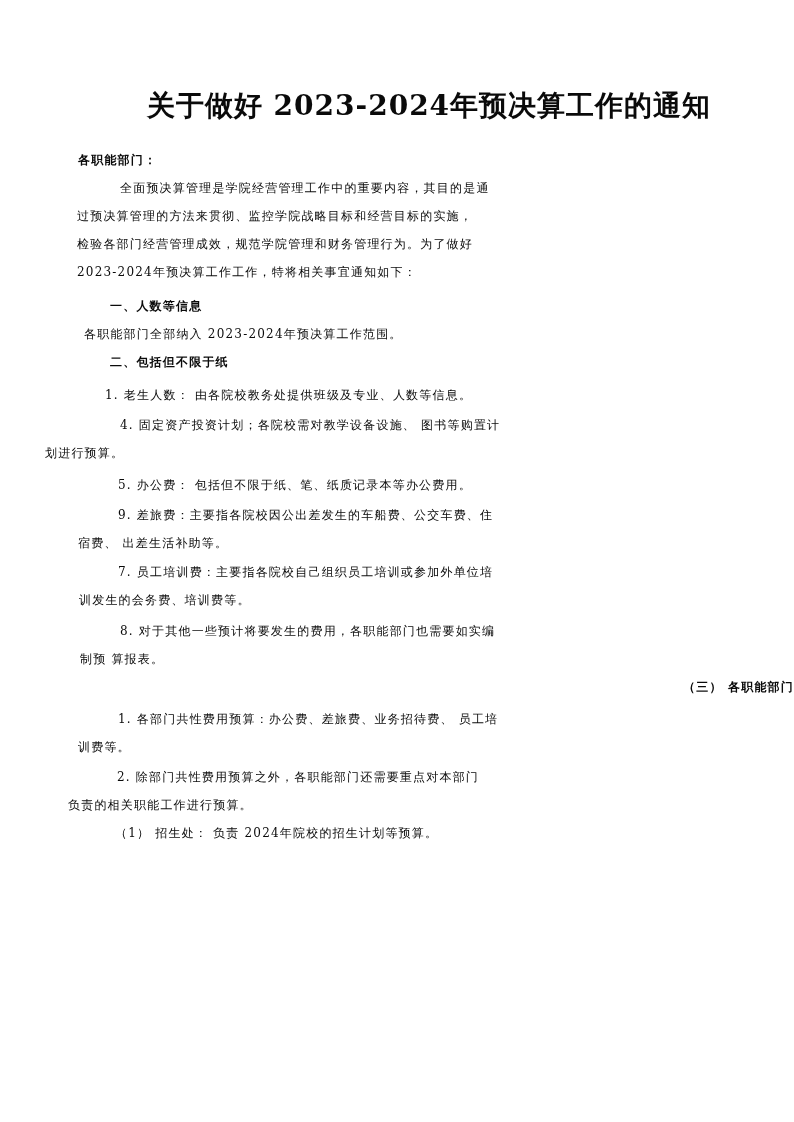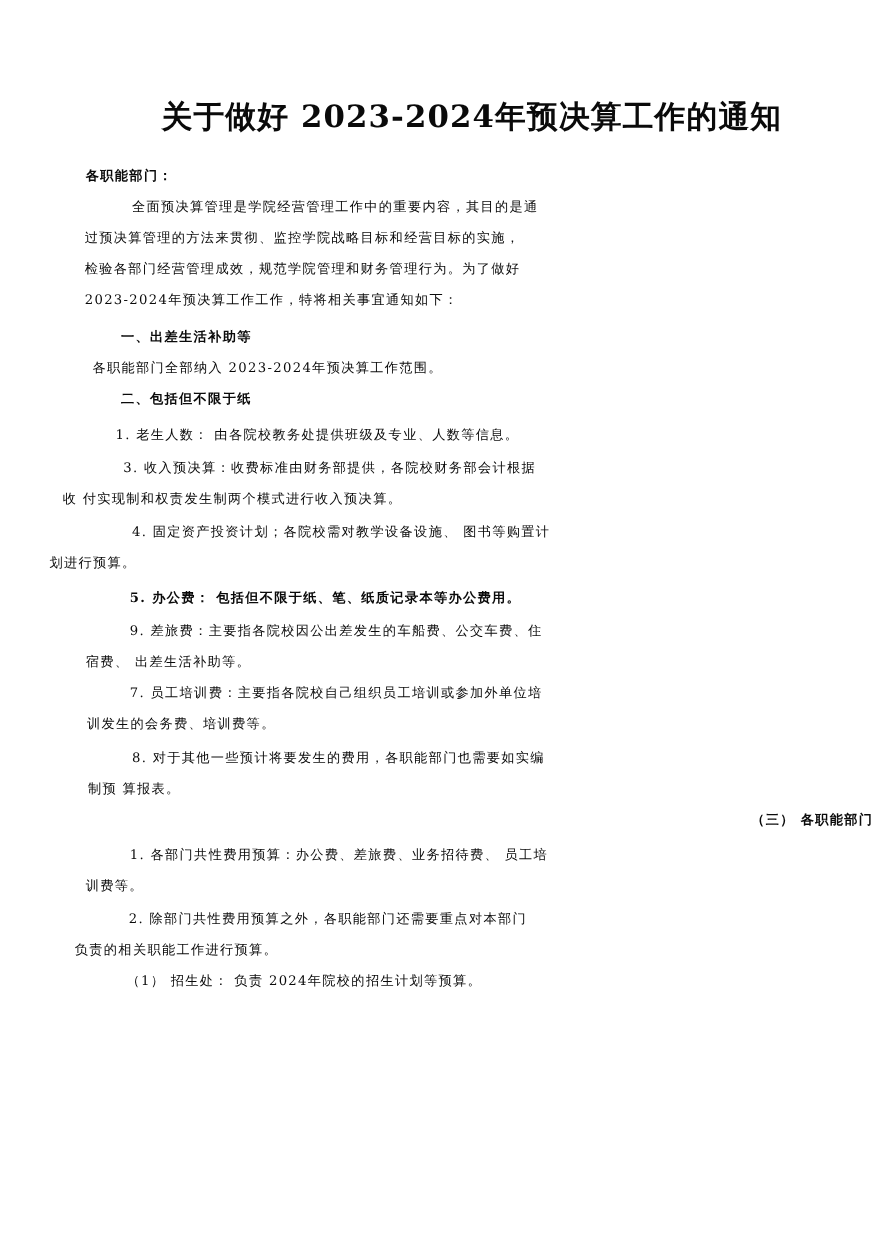--- a/index.html
+++ b/index.html
@@ -20,21 +20,21 @@
   .bold{font-weight:bold;}
   .salutation{margin:20px 0 0 78px;}
   .intro{margin:0 0 0 77px;text-indent:43px;}
   .s1h{margin:6px 0 0 110px;}
   .s1b{margin:0 0 0 84px;}
   .s2h{margin:0 0 0 110px;}
   .it1{margin:5px 0 0 105px;}
   .it2{margin:3px 0 0 107px;}
   .it3{margin:2px 0 0 57px;text-indent:55px;}
   .it4{margin:2px 0 0 45px;text-indent:75px;}
-  .it5{margin:4px 0 0 118px;font-weight:bold;}
+  .it5{margin:4px 0 0 118px;}
   .it6{margin:2px 0 0 78px;text-indent:40px;}
   .it7{margin:1px 0 0 79px;text-indent:39px;}
   .it8{margin:3px 0 0 80px;text-indent:40px;}
   .s3h{margin:0 0 0 115px;text-align:right;}
   .su1{margin:4px 0 0 78px;text-indent:40px;}
   .su2{margin:2px 0 0 68px;text-indent:49px;}
   .su3{margin:0 0 0 115px;}
 </style>
 </head>
 <body>
@@ -43,31 +43,29 @@
 
   <h1 class="doc-title">关于做好 2023-2024年预决算工作的通知</h1>
 
   <p class="block bold salutation">各职能部门：</p>
 
   <p class="block intro">全面预决算管理是学院经营管理工作中的重要内容，其目的是通
 过预决算管理的方法来贯彻、监控学院战略目标和经营目标的实施，
 检验各部门经营管理成效，规范学院管理和财务管理行为。为了做好
 2023-2024年预决算工作工作，特将相关事宜通知如下：</p>
 
-  <p class="block bold s1h">一、出差生活补助等</p>
+  <p class="block bold s1h">一、人数等信息</p>
 
   <p class="block s1b">各职能部门全部纳入 2023-2024年预决算工作范围。</p>
 
   <p class="block bold s2h">二、包括但不限于纸</p>
 
   <p class="block it1">1. 老生人数： 由各院校教务处提供班级及专业、人数等信息。</p>
 
 
-  <p class="block it3">3. 收入预决算：收费标准由财务部提供，各院校财务部会计根据
-收 付实现制和权责发生制两个模式进行收入预决算。</p>
 
   <p class="block it4">4. 固定资产投资计划；各院校需对教学设备设施、 图书等购置计
 划进行预算。</p>
 
   <p class="block it5">5. 办公费： 包括但不限于纸、笔、纸质记录本等办公费用。</p>
 
   <p class="block it6">9. 差旅费：主要指各院校因公出差发生的车船费、公交车费、住
 宿费、 出差生活补助等。</p>
 
   <p class="block it7">7. 员工培训费：主要指各院校自己组织员工培训或参加外单位培

